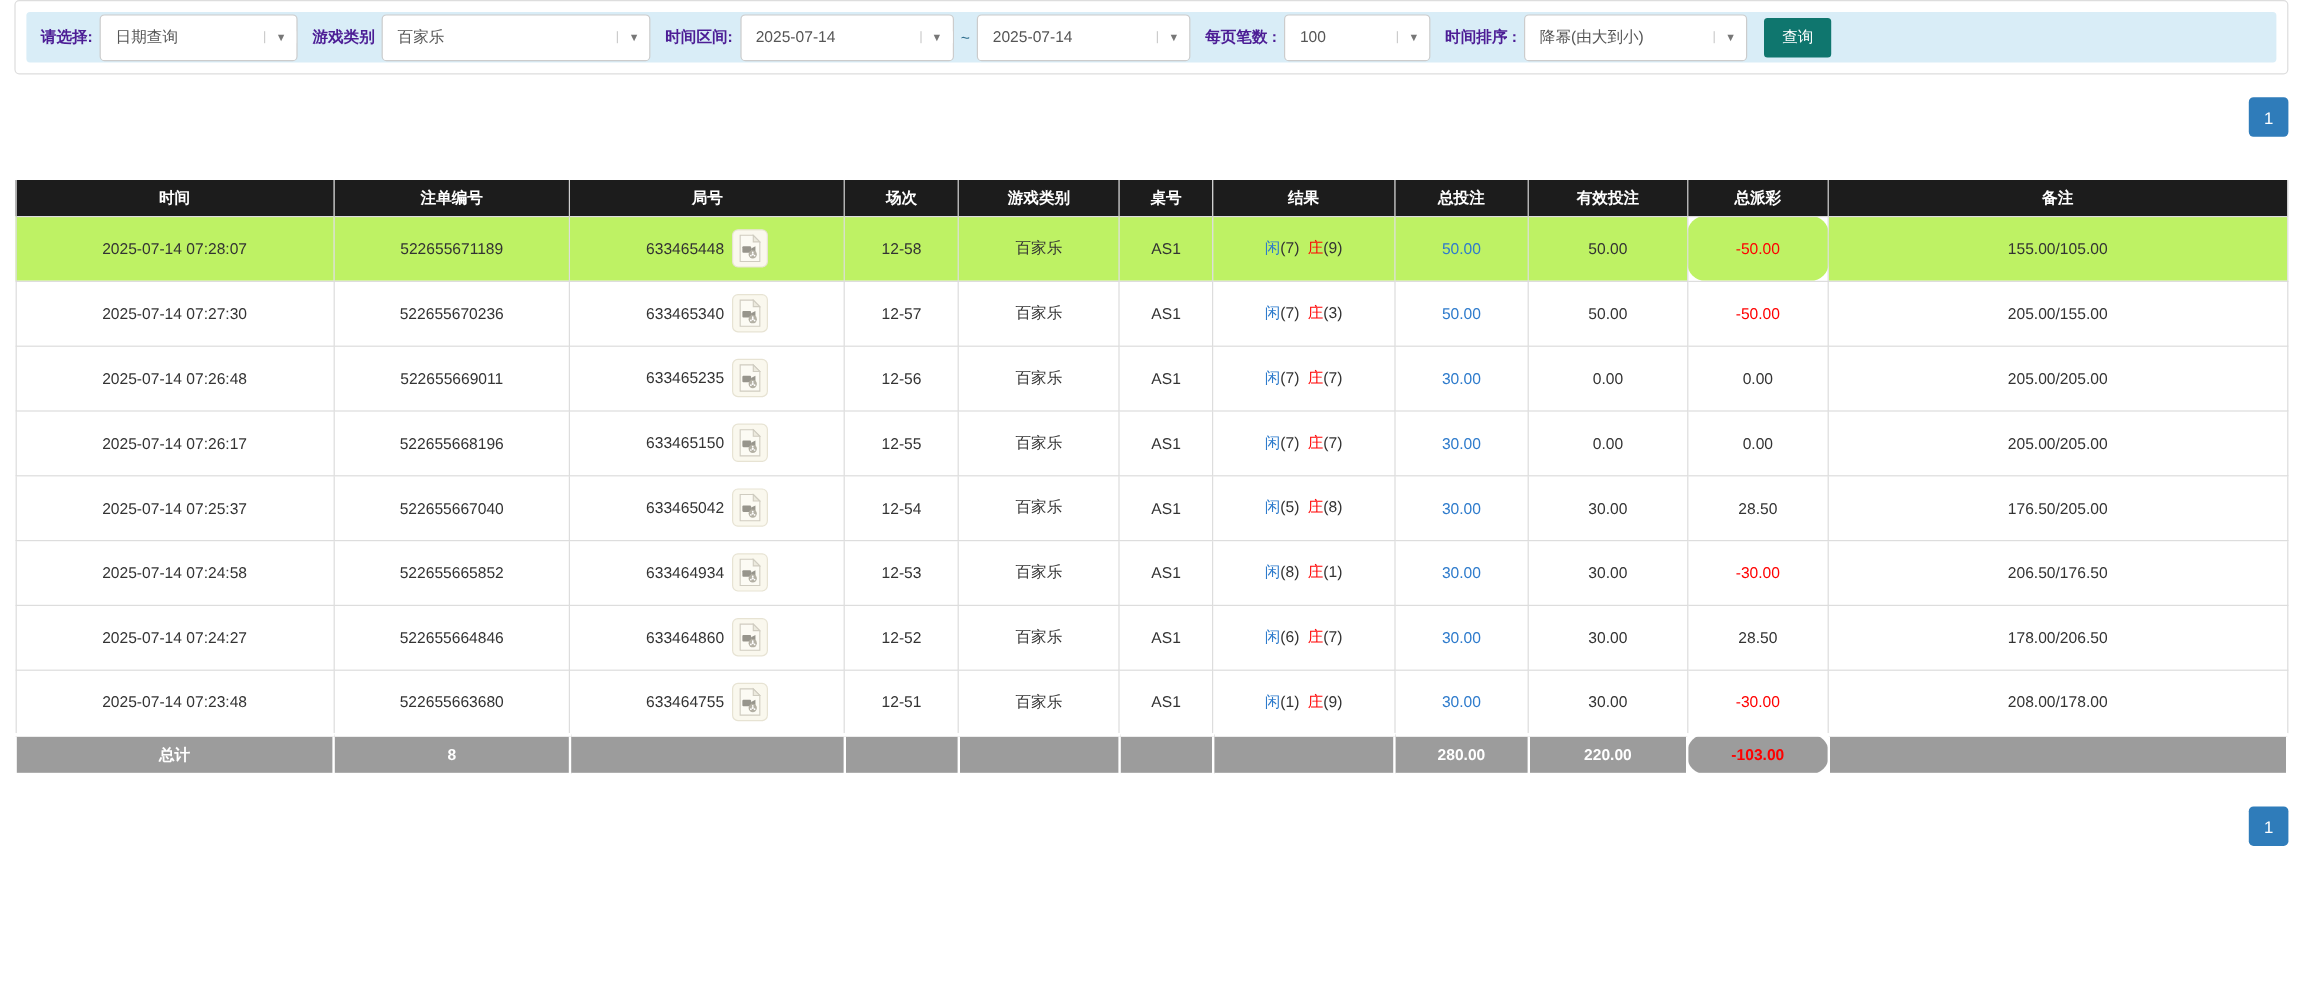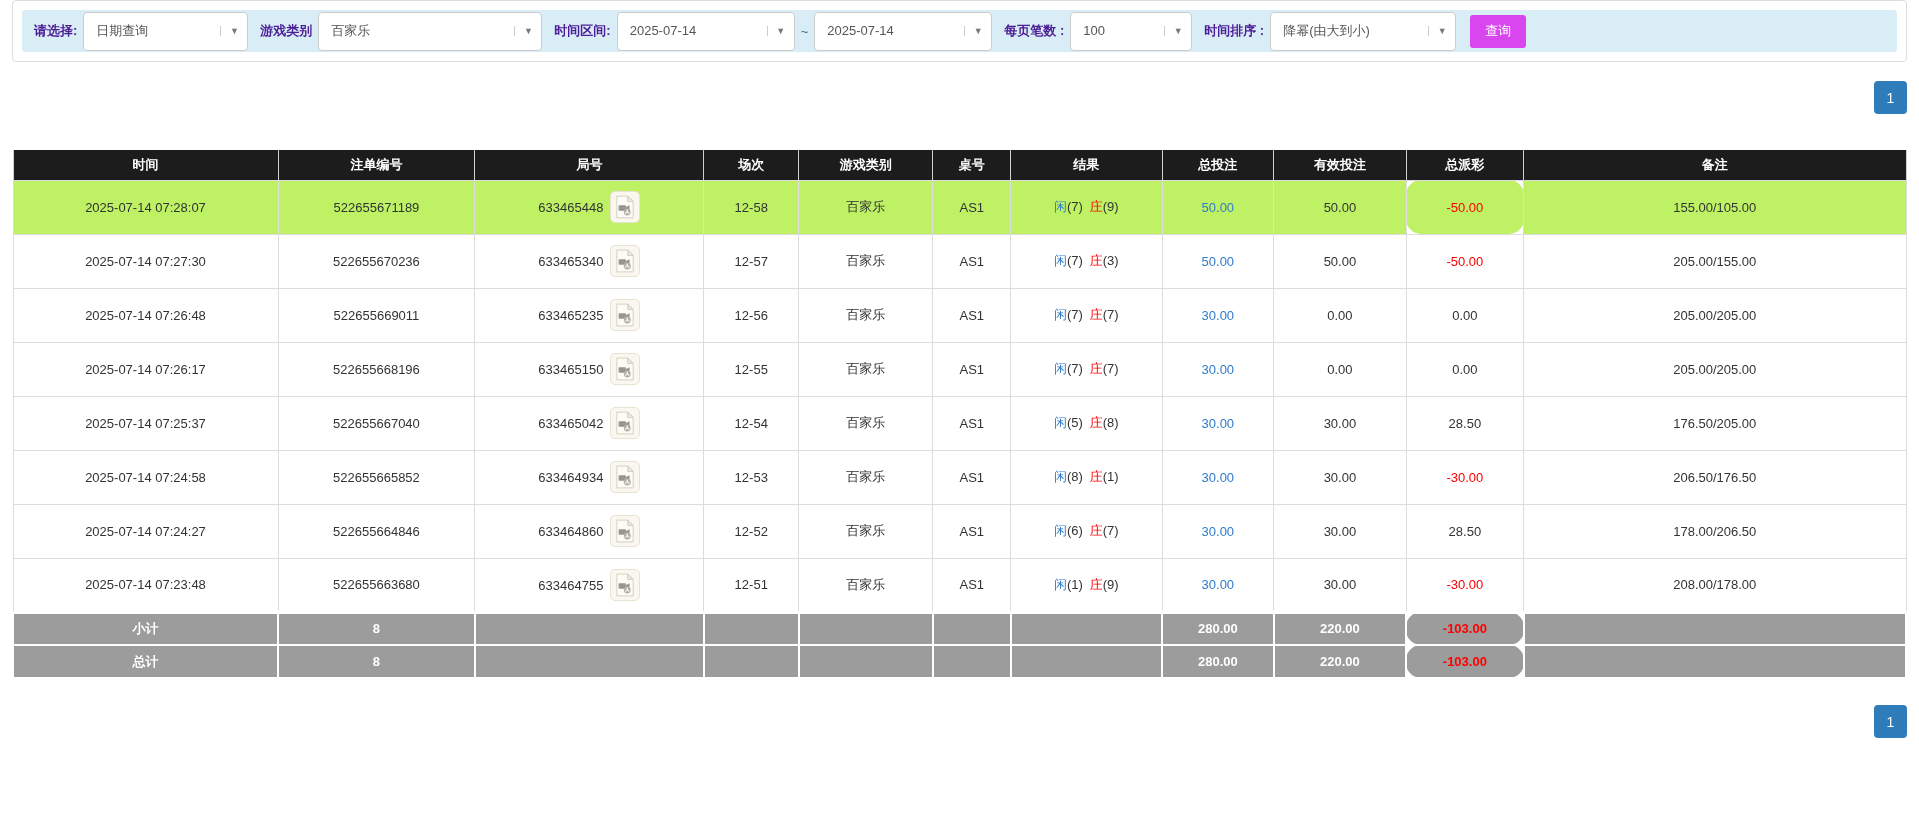--- a/index.html
+++ b/index.html
@@ -11,21 +11,21 @@
 
   
   .panel { border: 1px solid #ddd; border-radius: 4px; background: #fff; padding: 9px; }
   .filter-bar { background: #d9edf7; border-radius: 3px; display: flex; align-items: center; padding: 4px 10px; height: 42px; }
   .flabel { color: #4c1d95; font-weight: bold; font-size: 13px; margin: 0 6px 0 12px; white-space: nowrap; }
   .flabel:first-child { margin-left: 2px; }
   .select { display: inline-flex; align-items: center; background: #fff; border: 1px solid #ccc; border-radius: 4px; height: 39px; overflow: hidden; cursor: pointer; }
   .select .value { padding: 0 12px; line-height: 32px; color: #555; font-size: 13px; white-space: nowrap; flex: 1; text-align: left; }
   .select .arrow { width: 27px; border-left: 1px solid #ccc; display: flex; align-items: center; justify-content: center; color: #777; font-size: 9px; background: #fff; }
   .tilde { color: #31708f; font-size: 13px; margin: 0 6px; }
-  .btn-search { margin-left: 14px; background: #d946ef; color: #fff; border: none; border-radius: 3px; height: 33px; padding: 0 15px; font-size: 13px; cursor: pointer; }
+  .btn-search { margin-left: 14px; background: #0f766e; color: #fff; border: none; border-radius: 3px; height: 33px; padding: 0 15px; font-size: 13px; cursor: pointer; }
 
   
   .summary { margin-top: 24px; background: #dff0d8; border: 1px solid #d6e9c6; border-radius: 3px; padding: 13px 15px; display: flex; justify-content: space-between; align-items: center; font-size: 13px; }
   .summary .left { color: #3c763d; }
   .summary .right { color: #ff0000; }
 
   
   .pager { text-align: right; margin: 19px 0 15px; }
   .page-btn { display: inline-flex; width: 33px; height: 33px; background: #2f7cba; color: #fff; border-radius: 4px; align-items: center; justify-content: center; font-size: 14px; cursor: pointer; }
   .pager-bottom { margin: 26px 0 0; }
@@ -353,33 +353,20 @@
       <span class="res-player">闲</span><span>(1)</span><span class="res-banker">庄</span><span>(9)</span>
     </td>
     <td><a class="bet-link">30.00</a></td>
     <td>30.00</td>
     <td class="neg">-30.00</td>
     <td>208.00/178.00</td>
   </tr>
       </tbody>
     <tfoot>
       <tr>
-        <td>小计</td>
-        <td>8</td>
-        <td></td>
-          <td></td>
-          <td></td>
-        <td></td>
-          <td></td>
-        <td>280.00</td>
-        <td>220.00</td>
-        <td class="neg">-103.00</td>
-        <td></td>
-      </tr>
-      <tr>
         <td>总计</td>
         <td>8</td>
         <td></td>
           <td></td>
           <td></td>
         <td></td>
           <td></td>
         <td>280.00</td>
         <td>220.00</td>
         <td class="neg">-103.00</td>

